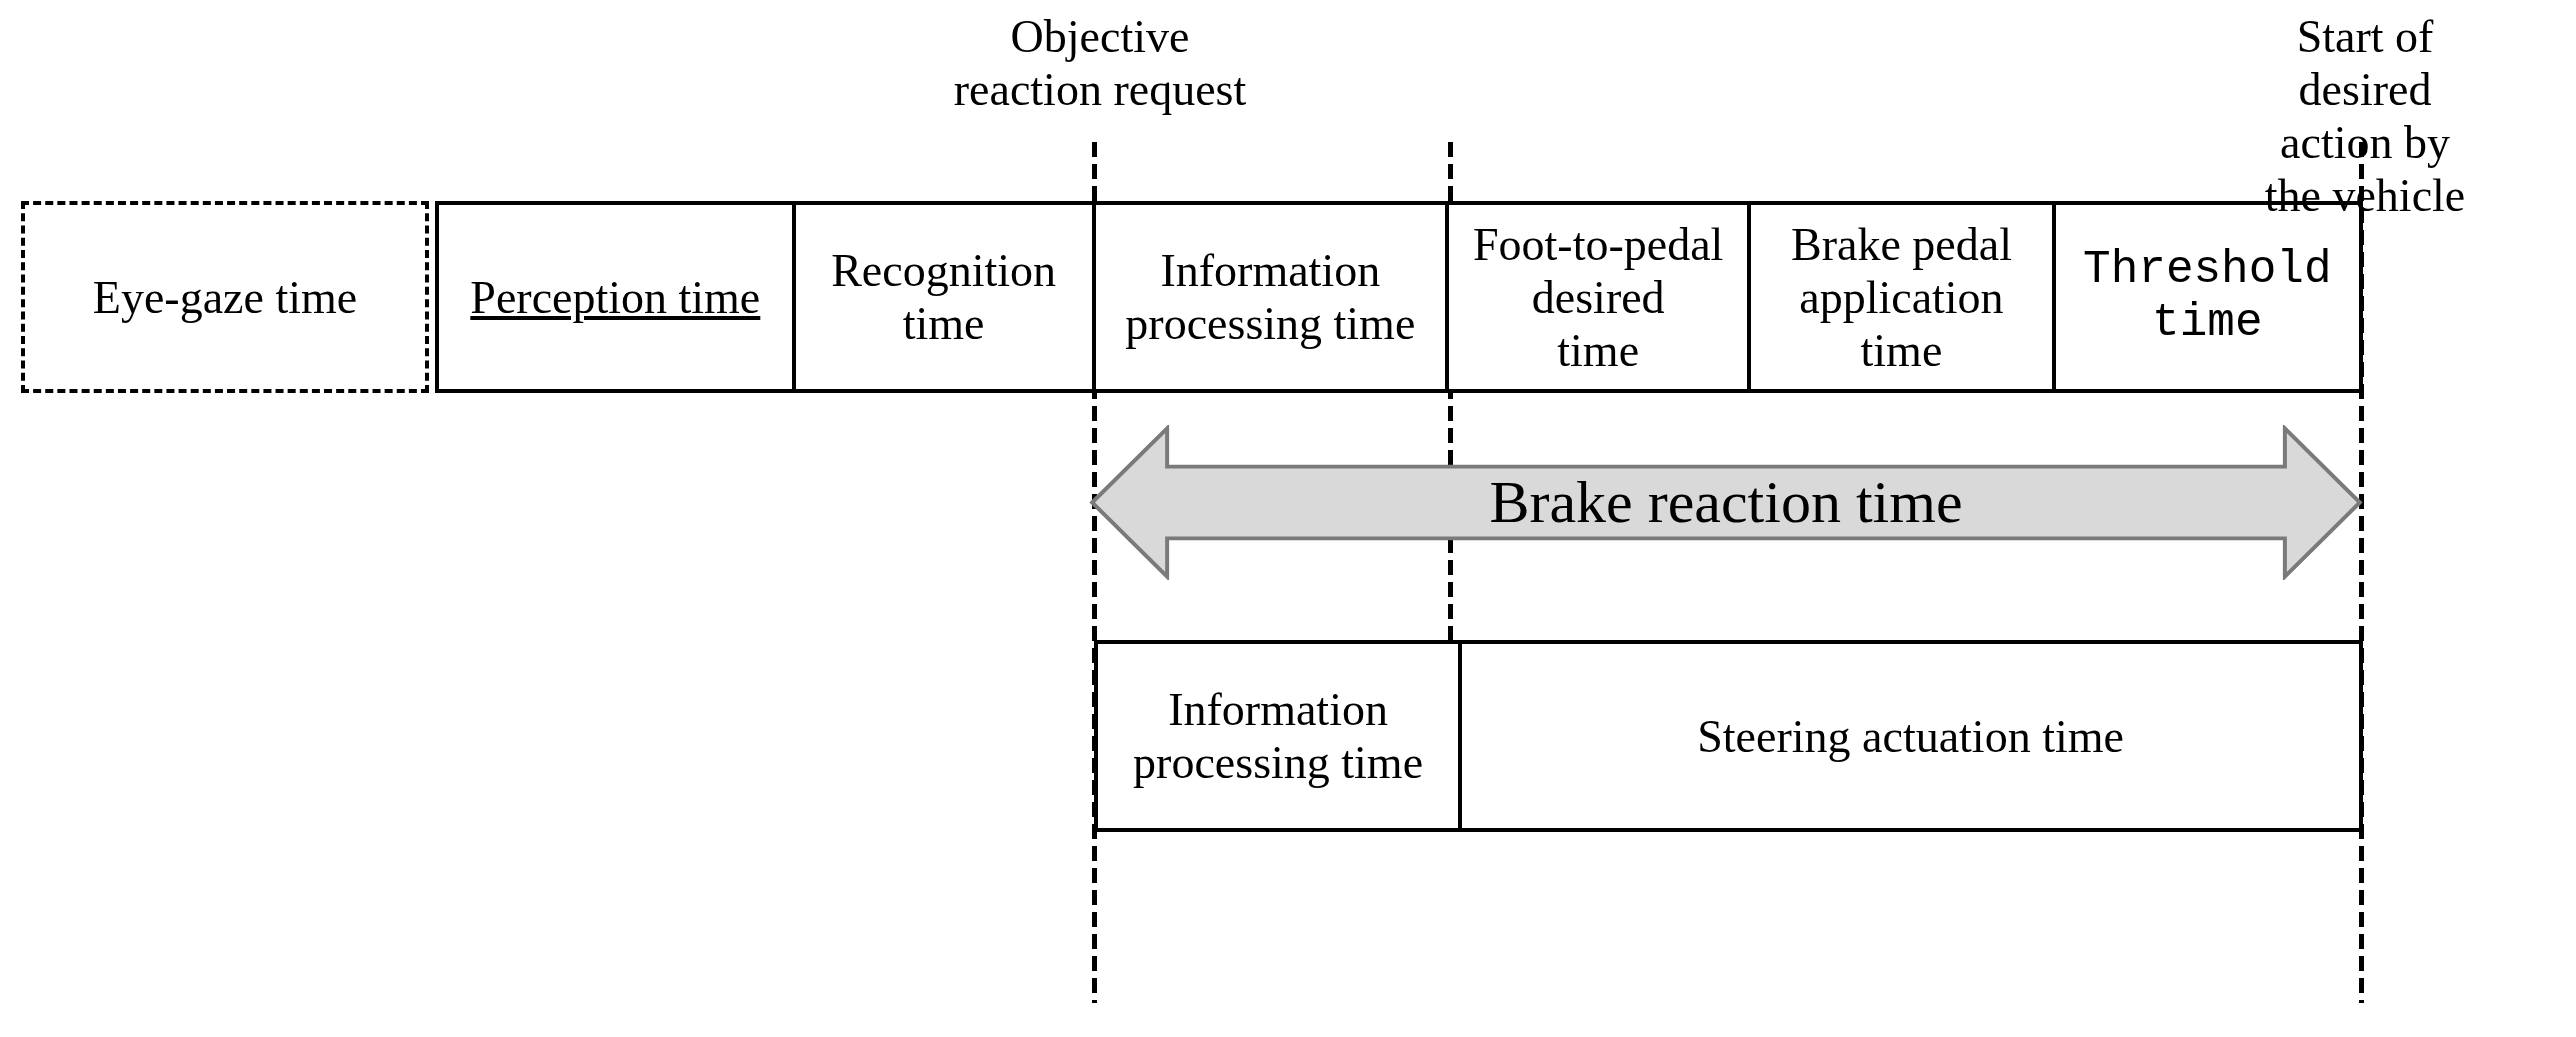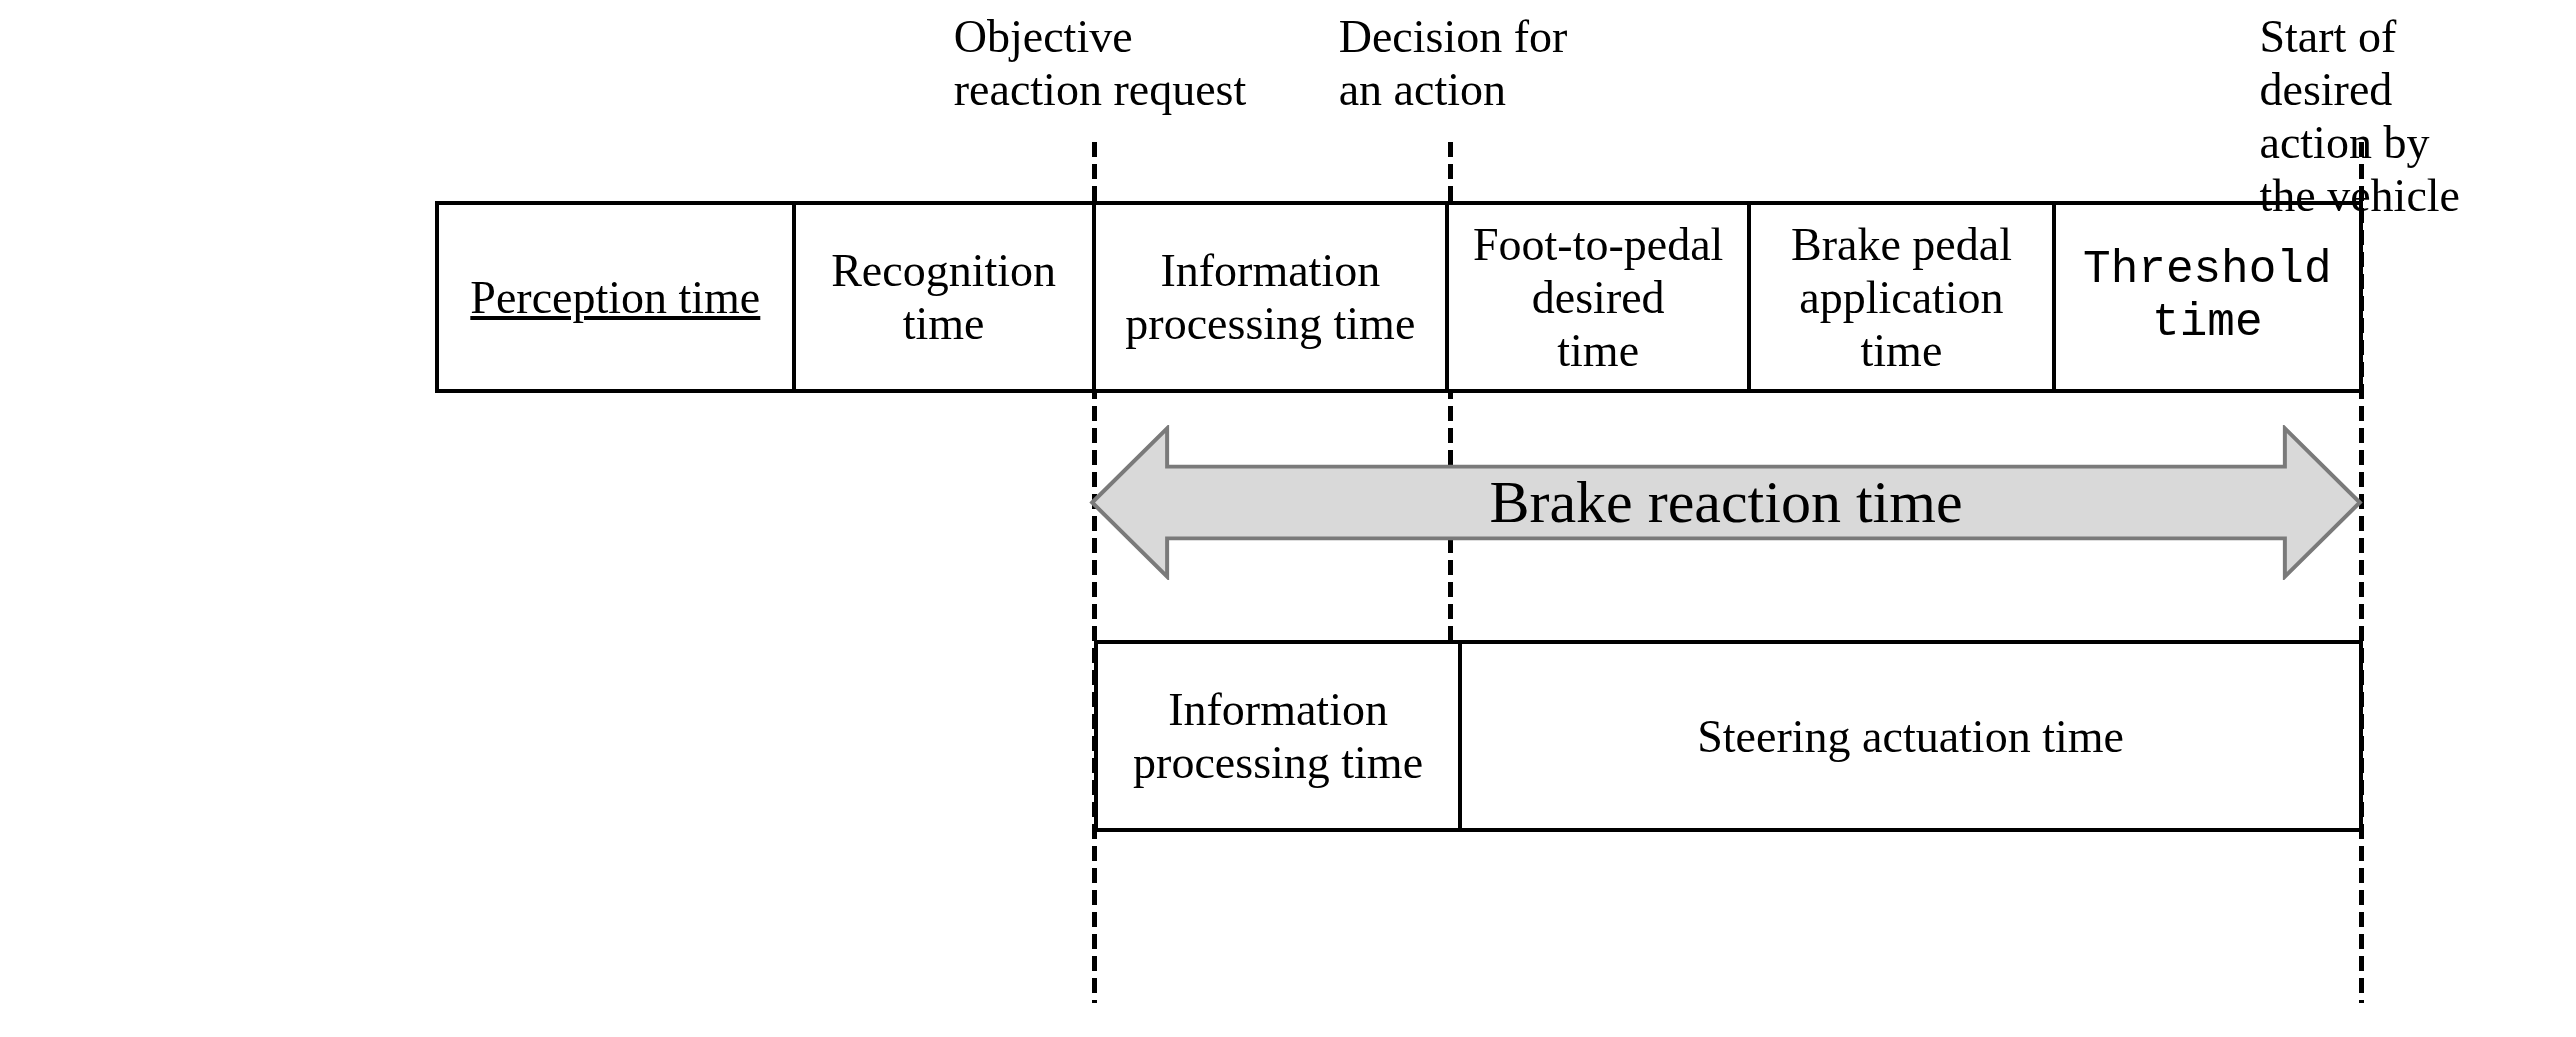--- a/index.html
+++ b/index.html
@@ -15,20 +15,21 @@
     font-family: "Liberation Serif", "DejaVu Serif", serif;
     color: #000000;
     overflow: hidden;
   }
 
   
   .marker-label {
     position: absolute;
     top: 9.6px;
     transform: translateX(-50%);
+    text-align: center;
     white-space: pre-line;
     font-size: 46px;
     line-height: 53px;
     z-index: 3;
   }
 
   
   .vline {
     position: absolute;
     width: 4.8px;
@@ -95,29 +96,30 @@
     z-index: 3;
   }
 </style>
 </head>
 <body>
 
 <div class="stage">
 
   <div class="marker-label" style="left:1100px;">Objective
 reaction request</div>
-  <div class="marker-label" style="left:1453px;">Decision for
-an action</div>
   <div class="marker-label" style="left:2365px;">Start of desired
 action by the vehicle</div>
 
   <div class="vline" style="left:1092px;top:142px;height:861px;"></div>
   <div class="vline" style="left:1448px;top:142px;height:502px;"></div>
   <div class="vline" style="left:2359px;top:142px;height:861px;"></div>
 
+  <div class="box-dashed" style="left:21px;top:201px;width:408px;height:192px;">
+    <span>Eye-gaze time</span>
+  </div>
 
   <div class="rowband" style="left:435px;top:201px;width:1928px;height:192px;">
     <div class="cell" style="flex:451 0 0;text-decoration:underline;">
       <span>Perception time</span>
     </div>
     <div class="cell" style="flex:375 0 0;">
       <span>Recognition
 time</span>
     </div>
     <div class="cell" style="flex:447 0 0;">

